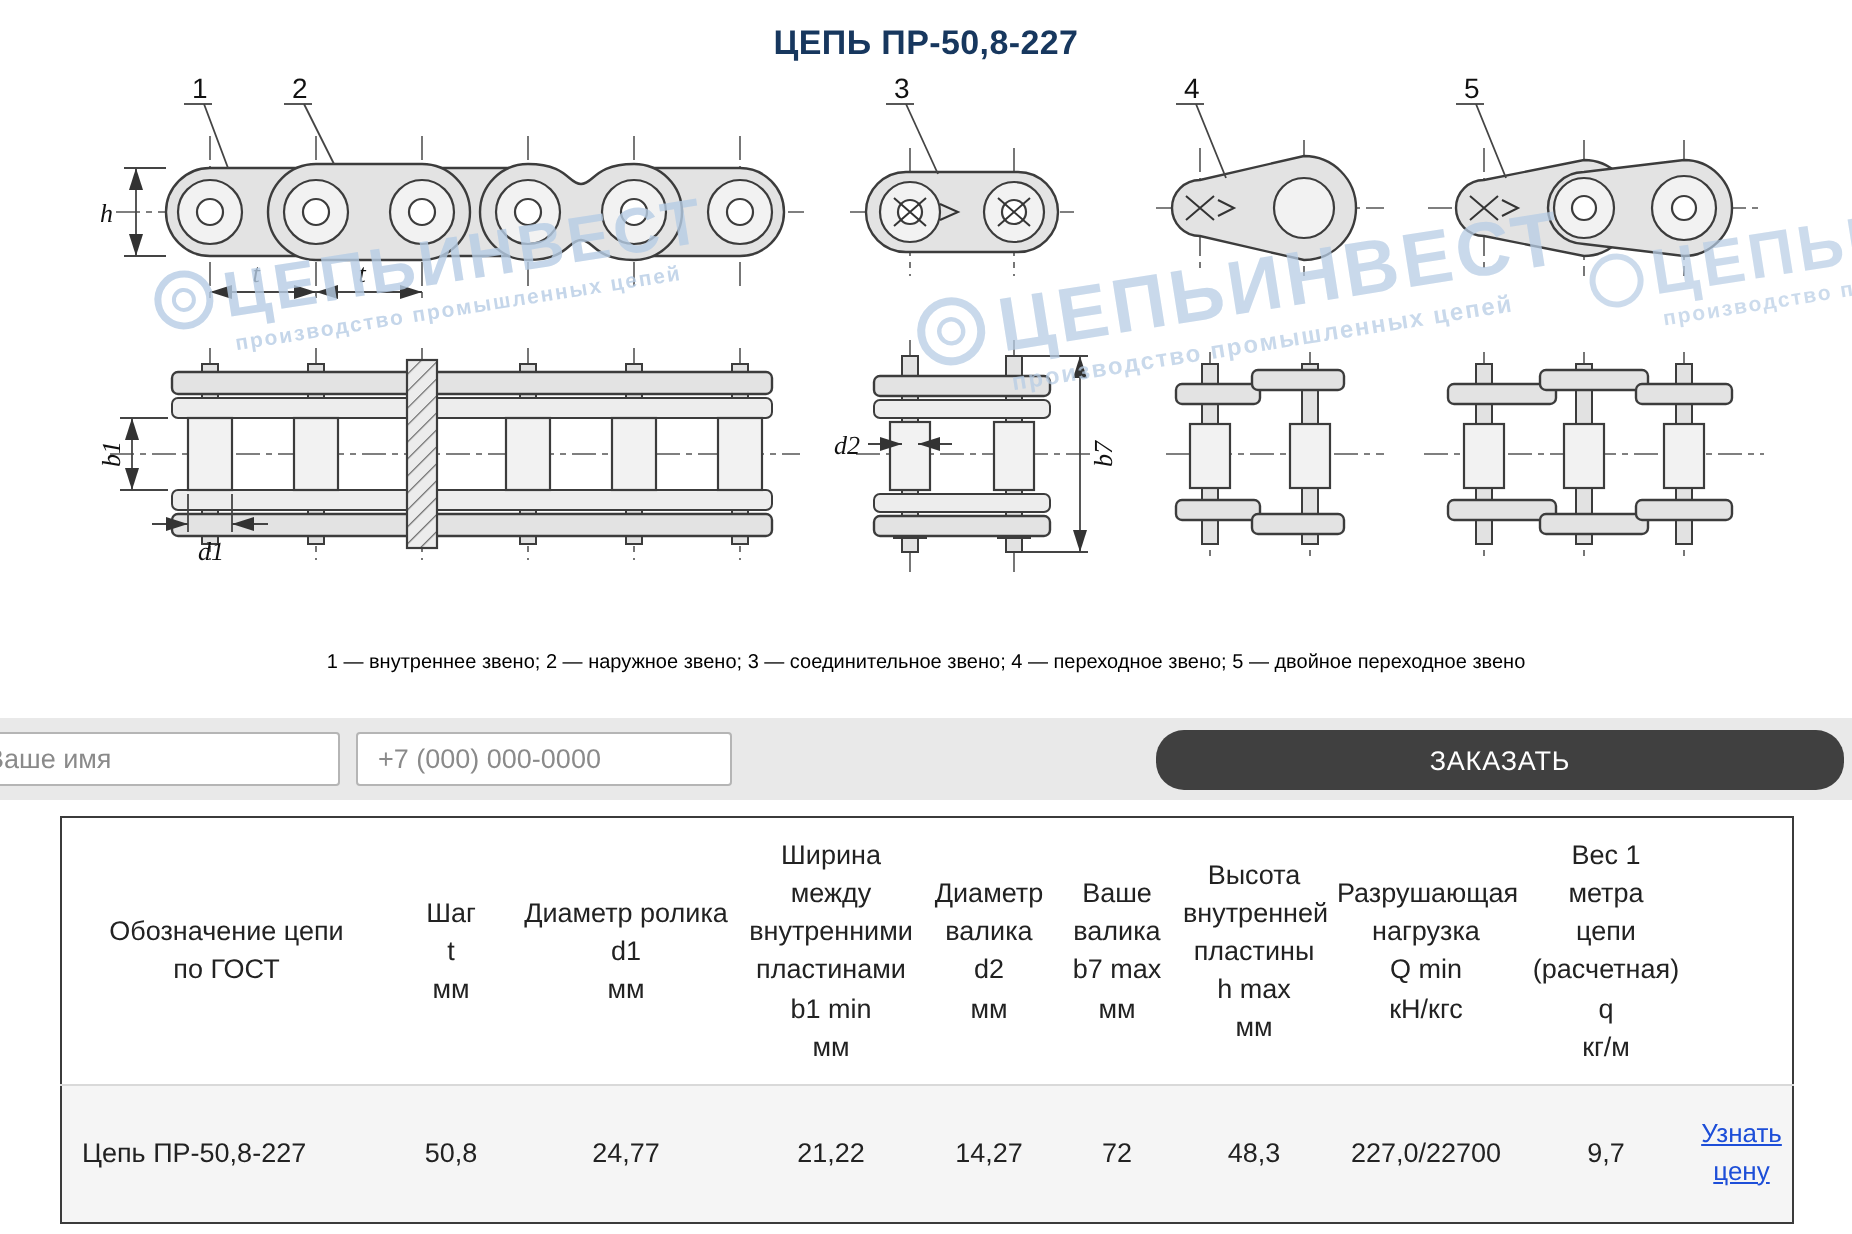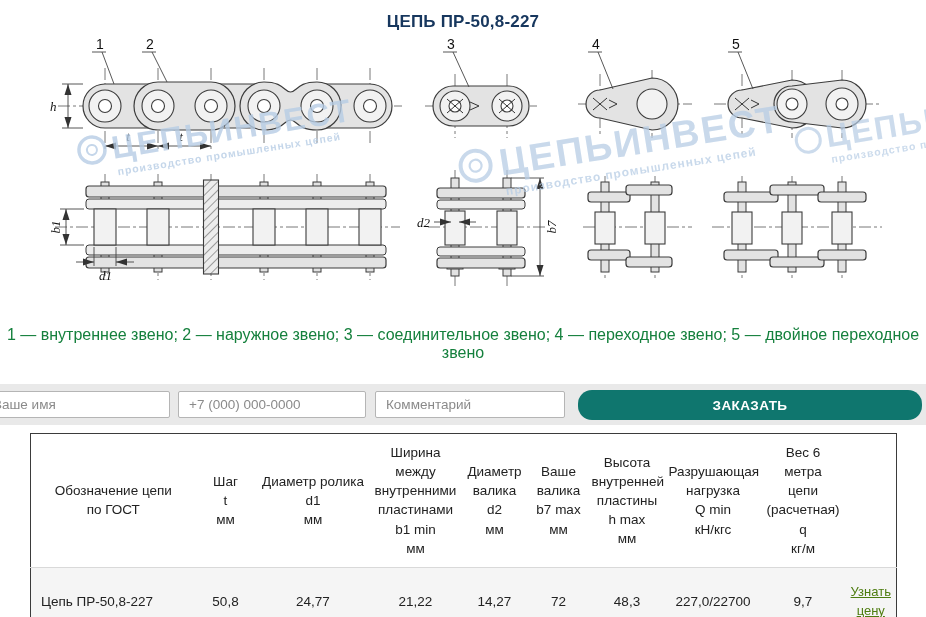--- a/index.html
+++ b/index.html
@@ -22,54 +22,54 @@
   .hole { fill:#ffffff; stroke:#3c3c3c; stroke-width:1.1; }
   .dim  { stroke:#444; stroke-width:.9; fill:none; }
   .thin { stroke:#333; stroke-width:1; fill:none; }
   .dimtxt { font:italic 13px "Liberation Serif", serif; fill:#111; }
   .callout{ font:14px "Liberation Sans", sans-serif; fill:#111; }
   .wm-brand   { font-weight:bold; font-size:32px; fill:#b7cde5; letter-spacing:2px; font-family:"Liberation Sans",sans-serif; }
   .wm-brand-lg{ font-weight:bold; font-size:38px; fill:#b7cde5; letter-spacing:2px; font-family:"Liberation Sans",sans-serif; }
   .wm-tag     { font-weight:bold; font-size:10.5px; fill:#b7cde5; letter-spacing:1px; font-family:"Liberation Sans",sans-serif; }
   .wm-tag-lg  { font-weight:bold; font-size:12px; fill:#b7cde5; letter-spacing:1px; font-family:"Liberation Sans",sans-serif; }
 
-  .caption { text-align:center; font-size:16px; color:#15803d; margin-top:20px; }
+  .caption { text-align:center; font-size:10px; color:#000000; margin-top:20px; }
 
   .form-bar { position:relative; height:41px; background:#e9e9e9; margin-top:22px; overflow:hidden; }
   .form-bar input {
     position:absolute; top:7px; height:27px; box-sizing:border-box;
     border:1px solid #b5b5b5; border-radius:2px; background:#fff;
     padding:0 10px; font-size:13.5px; color:#333; outline:none;
     font-family:"Liberation Sans",sans-serif;
   }
   .form-bar input::placeholder { color:#8a8a8a; }
   .inp-name    { left:-18px; width:188px; }
   .inp-phone   { left:178px; width:188px; }
   .inp-comment { left:375px; width:190px; }
   .order-btn {
     position:absolute; left:578px; top:6px; width:344px; height:30px;
-    background:#0f766e; color:#fff; border:none; border-radius:14px;
-    font-size:13.5px; font-weight:bold; letter-spacing:.4px; cursor:pointer;
+    background:#404040; color:#fff; border:none; border-radius:14px;
+    font-size:13.5px; font-weight:normal; letter-spacing:.4px; cursor:pointer;
     font-family:"Liberation Sans",sans-serif;
   }
 
   .table-wrap { margin:8px 30px 0 30px; }
   table.spec { width:866px; border-collapse:collapse; border:1.5px solid #3b3b3b; table-layout:fixed; }
   table.spec th {
     font-weight:normal; font-size:13.5px; color:#222; text-align:center;
     vertical-align:middle; padding:9px 3px; line-height:1.42;
     white-space:pre-line; background:#fff;
   }
   table.spec td {
     font-size:13.5px; color:#222; text-align:center; vertical-align:middle;
     padding:15px 3px; background:#f5f5f5; border-top:1px solid #d9d9d9;
   }
   table.spec td.name-cell { text-align:left; padding-left:10px; }
   a.price-link {
-    color:#4d7c0f; text-decoration:underline; white-space:pre-line;
+    color:#1d4ed8; text-decoration:underline; white-space:pre-line;
     font-size:13px; line-height:1.45; display:inline-block; cursor:pointer;
   }
 </style>
 </head>
 <body>
 
 <div class="page-title">ЦЕПЬ ПР-50,8-227</div>
 
 <div class="drawing">
 <svg width="926" height="272" viewBox="0 0 926 272">
@@ -288,21 +288,20 @@
     <text class="wm-tag" x="32" y="16">производство промышленных цепей</text>
   </g>
 </svg>
 </div>
 
 <div class="caption">1 — внутреннее звено; 2 — наружное звено; 3 — соединительное звено; 4 — переходное звено; 5 — двойное переходное звено</div>
 
 <div class="form-bar">
   <input type="text" class="inp-name" placeholder="Ваше имя" style="">
   <input type="text" class="inp-phone" placeholder="+7 (000) 000-0000" style="">
-  <input type="text" class="inp-comment" placeholder="Комментарий" style="">
   <button class="order-btn">ЗАКАЗАТЬ</button>
 </div>
 
 <div class="table-wrap">
   <table class="spec">
     <colgroup>
       <col style="width:165px">
         <col style="width:60px">
         <col style="width:115px">
       <col style="width:90px">
@@ -339,21 +338,21 @@
 мм</th>
         <th>Высота
 внутренней
 пластины
 h max
 мм</th>
         <th>Разрушающая
 нагрузка
 Q min
 кН/кгс</th>
-        <th>Вес 6
+        <th>Вес 1
 метра
 цепи
 (расчетная)
 q
 кг/м</th>
         <th></th>
       </tr>
     </thead>
     <tbody>
       <tr>

